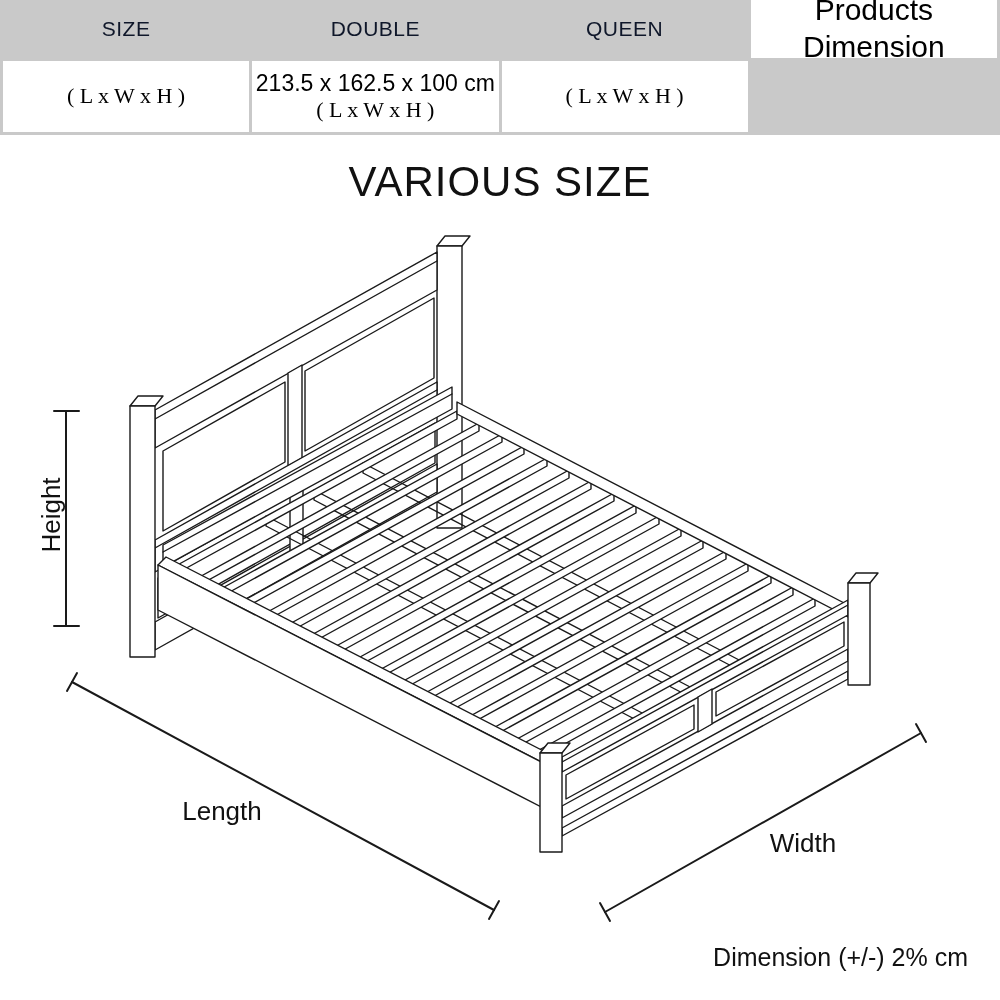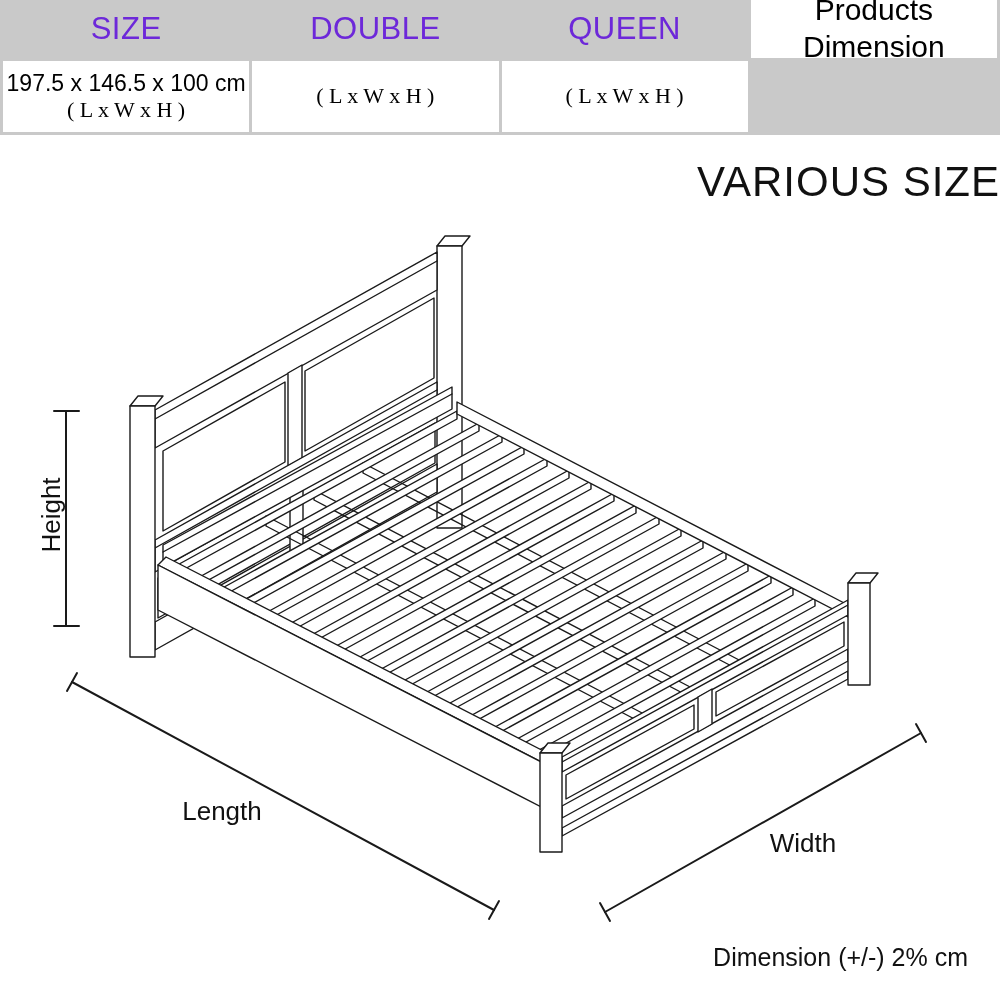--- a/index.html
+++ b/index.html
@@ -13,34 +13,34 @@
     position:absolute;left:0;top:0;width:1000px;height:135px;
     background:#c9c9c9;box-sizing:border-box;
     display:grid;
     grid-template-columns:repeat(4,1fr);
     grid-template-rows:58px 71px;
     column-gap:3px;row-gap:3px;
     padding:0 3px 3px 3px;
   }
   .hd-cell{
     display:flex;align-items:center;justify-content:center;
-    font-size:31px;letter-spacing:.5px;color:#6d28d9;
+    font-size:21px;letter-spacing:.5px;color:#0f172a;
   }
   .bd-cell{
     background:#ffffff;
     display:flex;flex-direction:column;align-items:center;justify-content:center;
     text-align:center;line-height:1.22;
   }
   .label-cell{font-size:30px;}
   .dim-line{font-size:23px;}
   .axes-line{font-size:22px;font-family:Liberation Serif, serif;}
   
   .various-title{
     position:absolute;left:0;top:158px;width:1000px;
-    text-align:right;font-size:42px;letter-spacing:1px;color:#111;
+    text-align:center;font-size:42px;letter-spacing:1px;color:#111;
   }
   
   svg.bed{position:absolute;left:0;top:0;width:1000px;height:1000px;}
   svg.bed text{
     font-family:"Liberation Sans","DejaVu Sans",sans-serif;
     fill:#111;stroke:none;
   }
   .dim-label{font-size:26px;}
   .note-label{font-size:25px;}
 </style>
@@ -49,24 +49,24 @@
 
 <div class="size-table">
   <div class="hd-cell">SIZE</div>
   <div class="hd-cell">DOUBLE</div>
   <div class="hd-cell">QUEEN</div>
 
   <div class="bd-cell label-cell">
     <div>Products Dimension</div>
   </div>
   <div class="bd-cell">
-    <div class="dim-line">197.5 x 146.5 x 100 cm</div>
     <div class="axes-line">( L x W x H )</div>
   </div>
   <div class="bd-cell">
+    <div class="dim-line">213.5 x 162.5 x 100 cm</div>
     <div class="axes-line">( L x W x H )</div>
   </div>
   <div class="bd-cell">
     <div class="axes-line">( L x W x H )</div>
   </div>
 </div>
 
 <div class="various-title">VARIOUS SIZE</div>
 
 <svg class="bed" viewBox="0 0 1000 1000">

